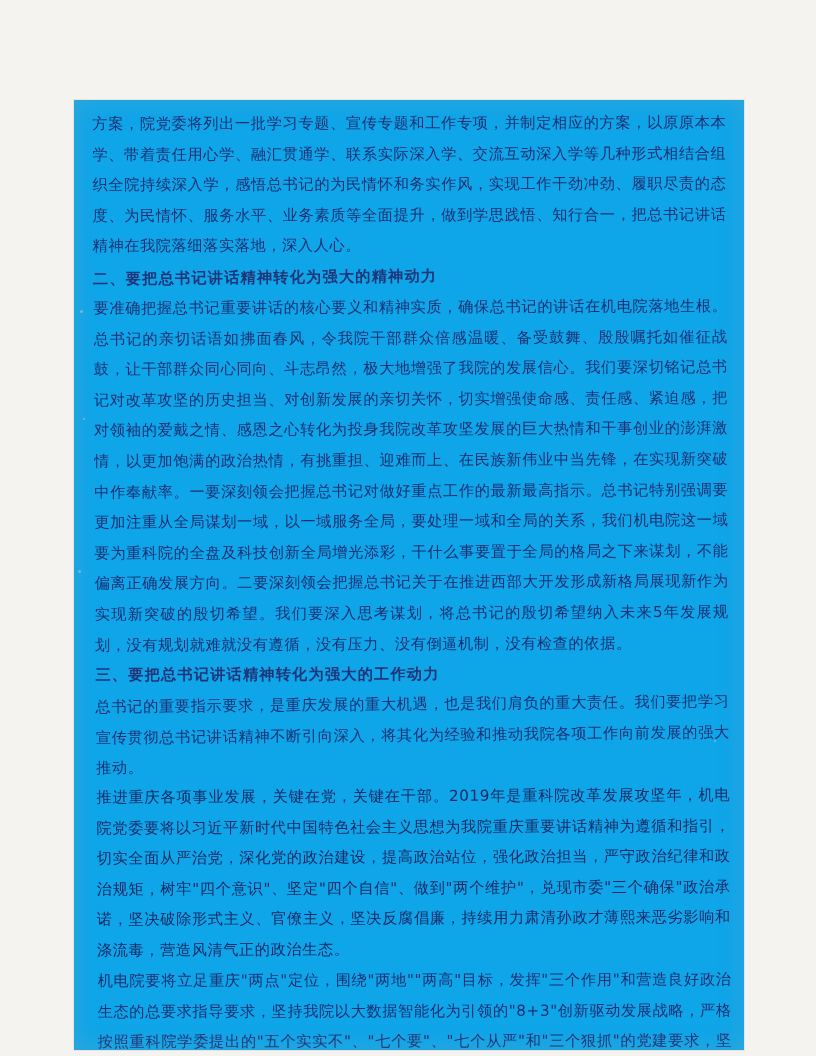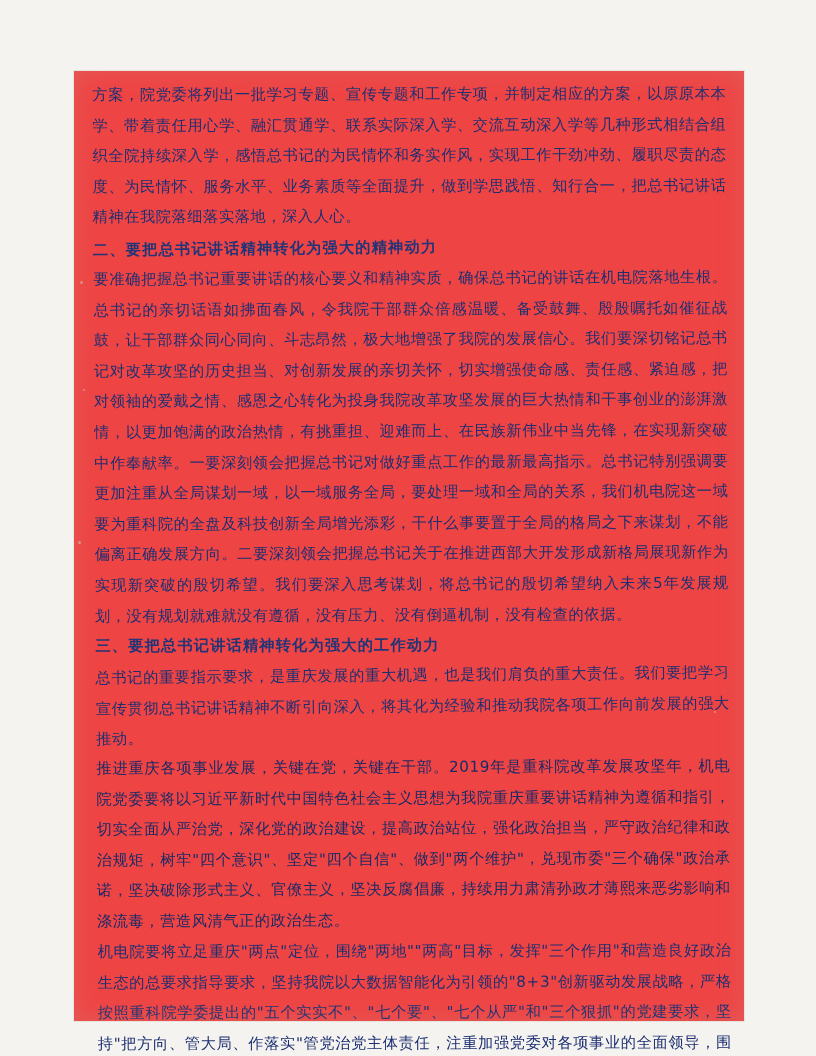--- a/index.html
+++ b/index.html
@@ -15,24 +15,24 @@
   }
   #page {
     position: relative;
     width: 816px;
     height: 1056px;
     background: #f4f3ef;
   }
   .paper {
     position: absolute;
     left: 74px;
-    top: 71px;
+    top: 100px;
     width: 670px;
     height: 950px;
-    background: #ef4444;
+    background: #0ea5e9;
     box-shadow: 0 0 0 1px #e6e4dd;
   }
   
   .speck {
     position: absolute;
     background: #cfcabb;
     border-radius: 50%;
     opacity: .55;
   }
   .handwriting {

